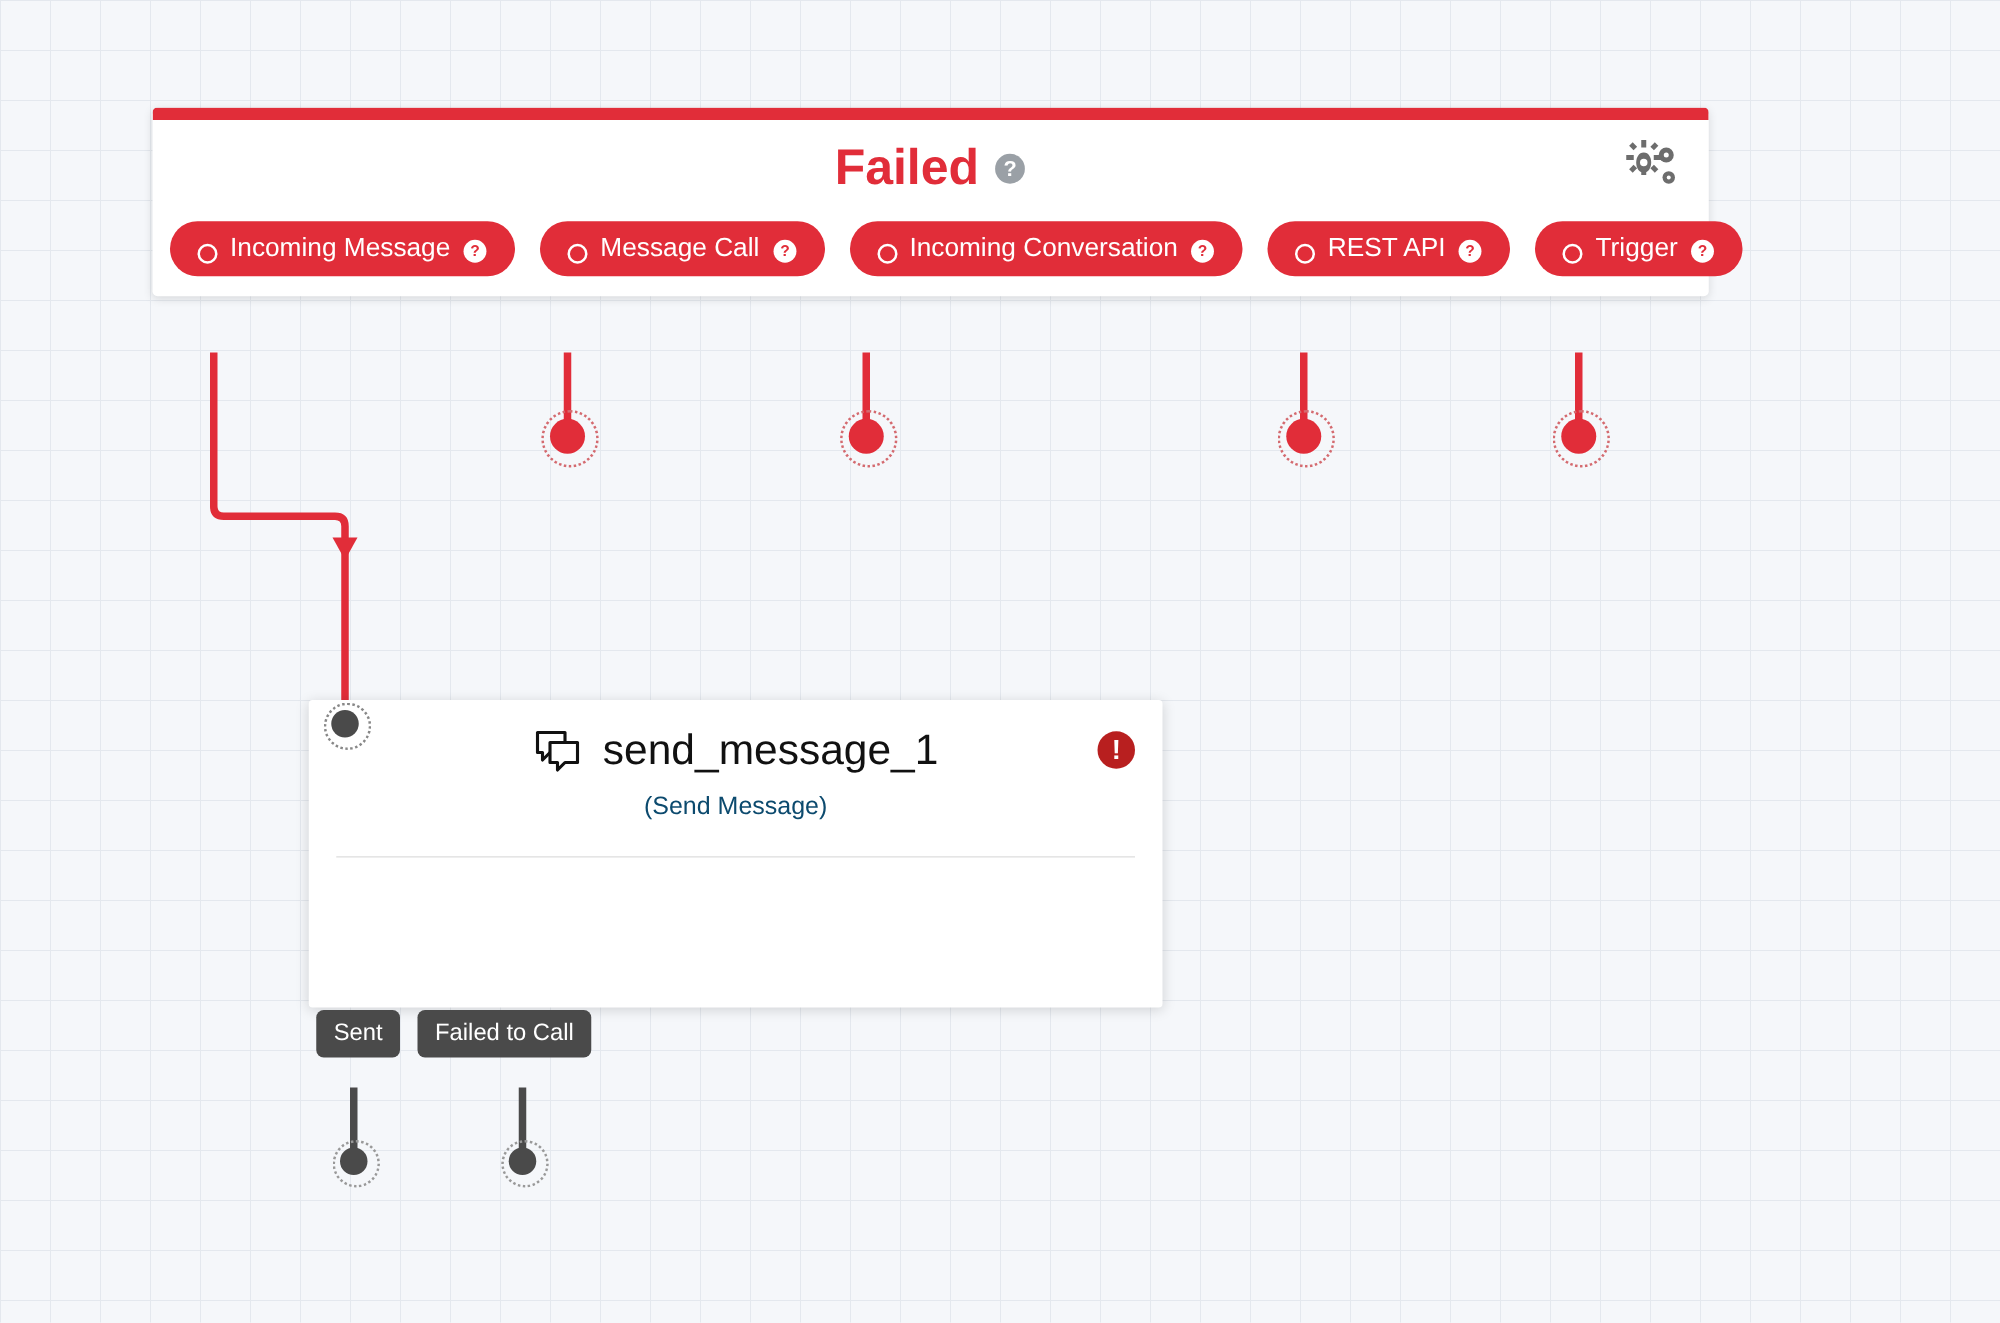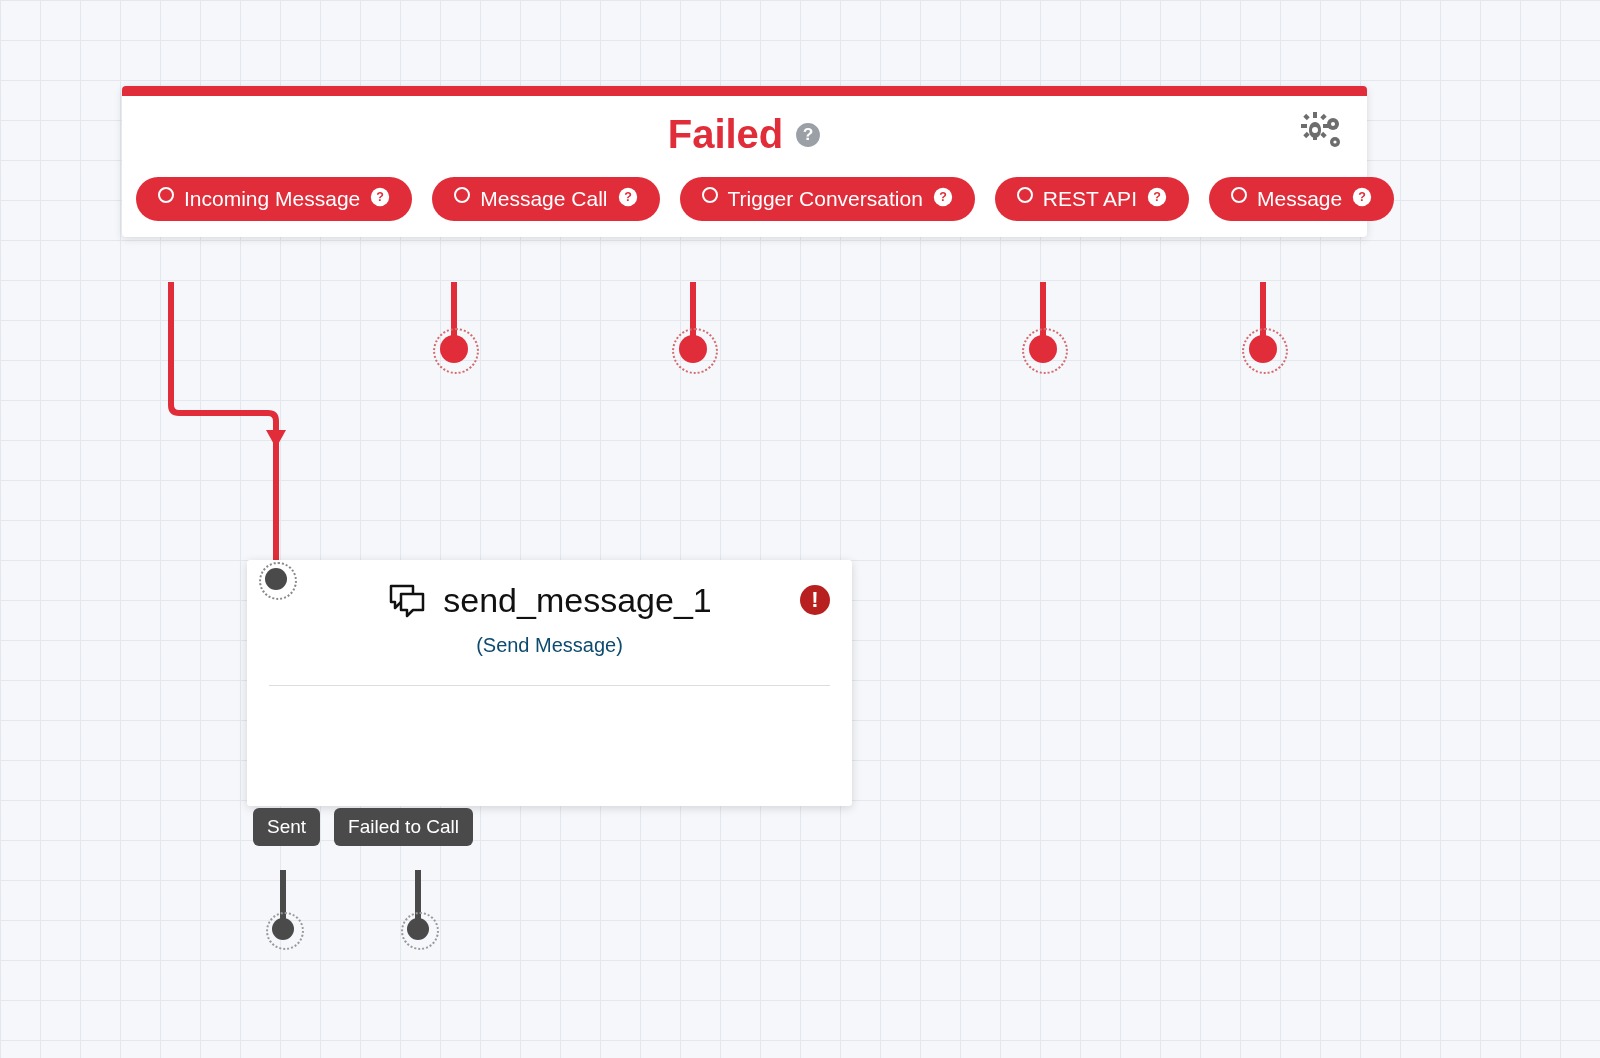--- a/index.html
+++ b/index.html
@@ -54,21 +54,21 @@
     cursor: pointer;
   }
   .pill-row {
     display: flex;
     gap: 20px;
     padding: 10px 14px 16px 14px;
     align-items: center;
   }
   .pill {
     display: inline-flex;
-    align-items: flex-start;
+    align-items: flex-end;
     gap: 10px;
     background: #e12d39;
     color: #fff;
     font-size: 21px;
     font-weight: 400;
     padding: 10px 22px;
     border-radius: 999px;
     cursor: pointer;
     white-space: nowrap;
   }
@@ -110,21 +110,21 @@
   .connector {
     position: absolute;
     pointer-events: none;
   }
 
   
   .widget-card {
     position: absolute;
     left: 247px;
     top: 560px;
-    width: 605px;
+    width: 683px;
     background: #fff;
     border-radius: 3px;
     box-shadow: 0 2px 10px rgba(0,0,0,0.15);
   }
   .widget-top {
     position: relative;
     padding: 20px 22px 12px 22px;
   }
   .widget-input-dot {
     position: absolute;
@@ -278,41 +278,41 @@
       <span>Message Call</span>
       <span class="help" style="color:#fff">
         <svg class="help-icon-svg" viewBox="0 0 24 24" width="20" height="20">
             <circle cx="12" cy="12" r="11" fill="currentColor"></circle>
             <text x="12" y="17" text-anchor="middle" font-size="15" font-weight="bold" fill="#e12d39">?</text>
           </svg>
       </span>
     </div>
     <div class="pill">
       <span class="circle"></span>
-      <span>Trigger Conversation</span>
+      <span>Incoming Conversation</span>
       <span class="help" style="color:#fff">
         <svg class="help-icon-svg" viewBox="0 0 24 24" width="20" height="20">
             <circle cx="12" cy="12" r="11" fill="currentColor"></circle>
             <text x="12" y="17" text-anchor="middle" font-size="15" font-weight="bold" fill="#e12d39">?</text>
           </svg>
       </span>
     </div>
     <div class="pill">
       <span class="circle"></span>
       <span>REST API</span>
       <span class="help" style="color:#fff">
         <svg class="help-icon-svg" viewBox="0 0 24 24" width="20" height="20">
             <circle cx="12" cy="12" r="11" fill="currentColor"></circle>
             <text x="12" y="17" text-anchor="middle" font-size="15" font-weight="bold" fill="#e12d39">?</text>
           </svg>
       </span>
     </div>
     <div class="pill">
       <span class="circle"></span>
-      <span>Message</span>
+      <span>Trigger</span>
       <span class="help" style="color:#fff">
         <svg class="help-icon-svg" viewBox="0 0 24 24" width="20" height="20">
             <circle cx="12" cy="12" r="11" fill="currentColor"></circle>
             <text x="12" y="17" text-anchor="middle" font-size="15" font-weight="bold" fill="#e12d39">?</text>
           </svg>
       </span>
     </div>
   </div>
 </div>
 

